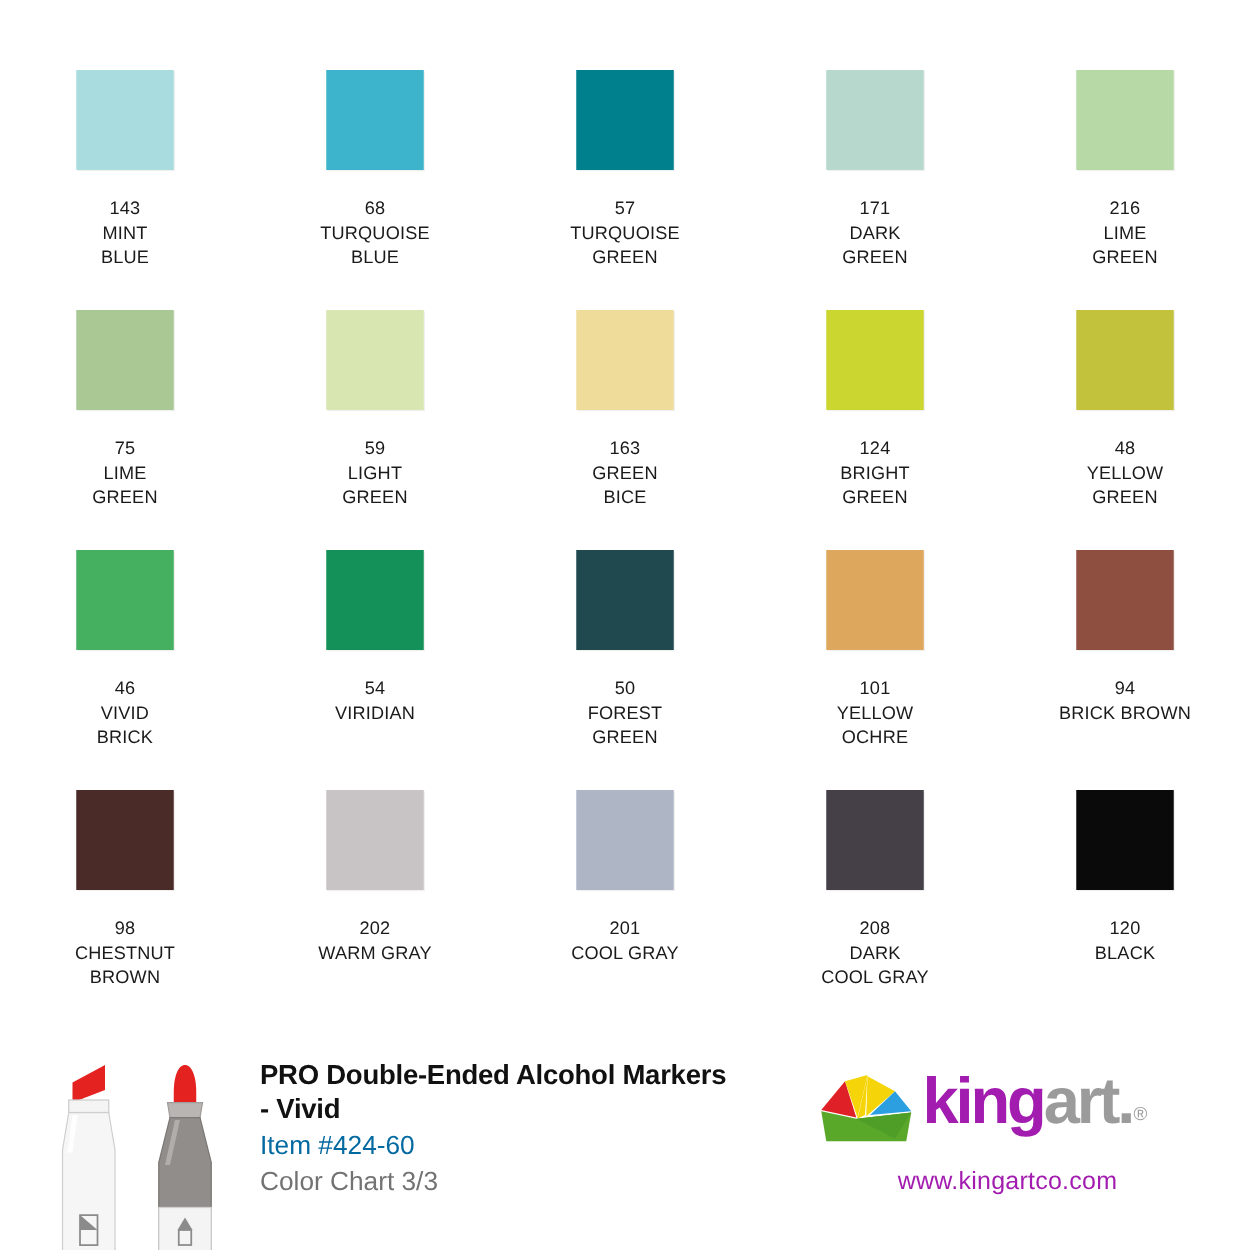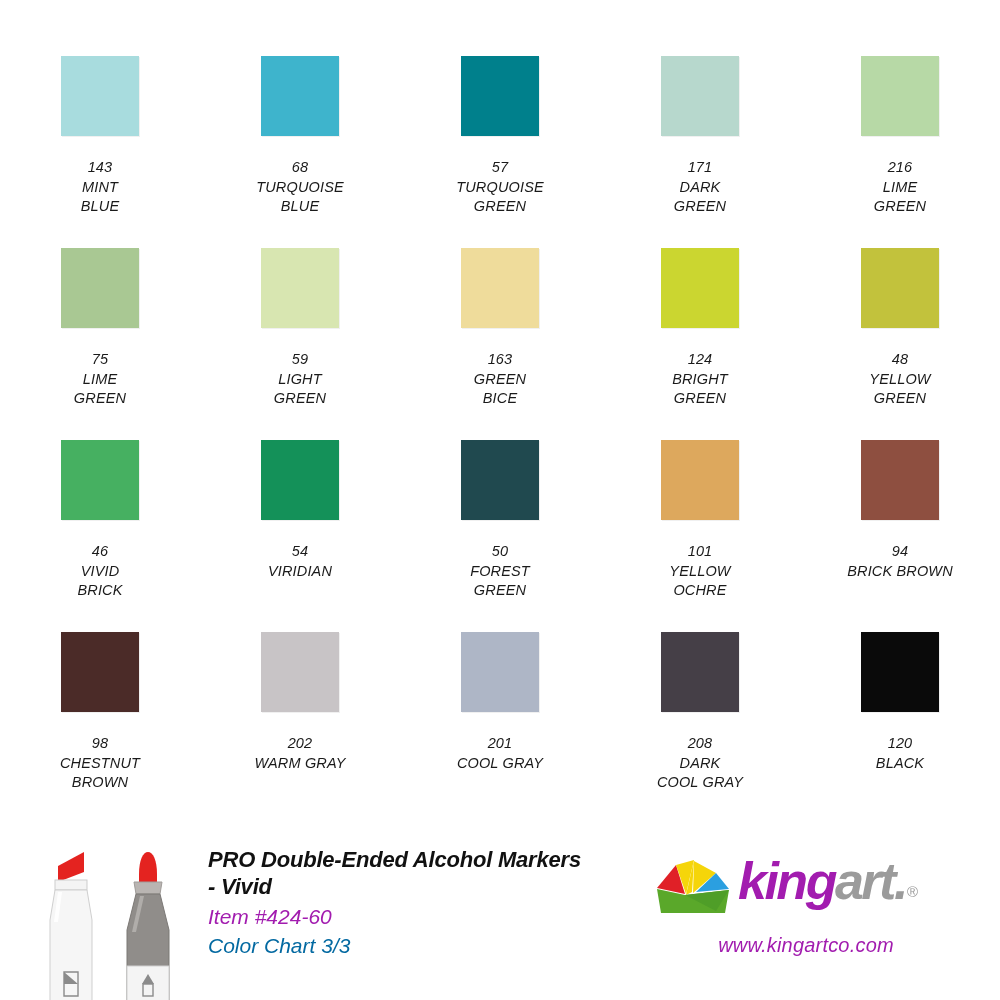--- a/index.html
+++ b/index.html
@@ -8,21 +8,20 @@
     height: 1000px;
     background: #ffffff;
     font-family: "Liberation Sans", sans-serif;
     overflow: hidden;
   }
   #page {
     position: relative;
     width: 812px;
     height: 1000px;
     background: #ffffff;
-    font-style: italic;
   }
 
   
   #swatch-grid {
     position: absolute;
     left: 0;
     top: 56px;
     width: 1000px;
     display: grid;
     grid-template-columns: repeat(5, 1fr);
@@ -80,27 +79,27 @@
     font-size: 22px;
     font-weight: bold;
     line-height: 27px;
     color: #111111;
     letter-spacing: -0.2px;
   }
   #product-item {
     margin-top: 3px;
     font-size: 21px;
     line-height: 27px;
-    color: #a21caf;
+    color: #0369a1;
   }
   #product-chart-label {
     margin-top: 2px;
     font-size: 21px;
     line-height: 27px;
-    color: #0369a1;
+    color: #737373;
   }
 
   
   #brand-block {
     position: absolute;
     left: 648px;
     top: 30px;
     width: 300px;
     height: 120px;
   }

